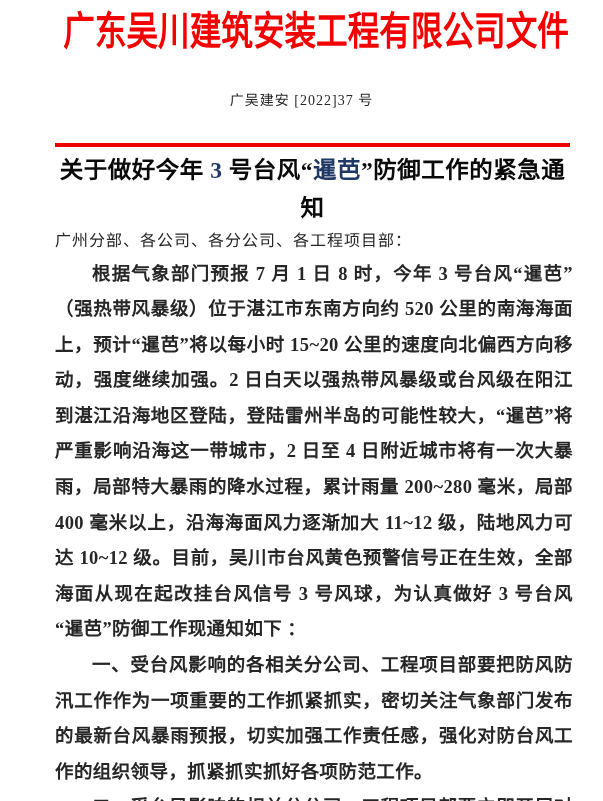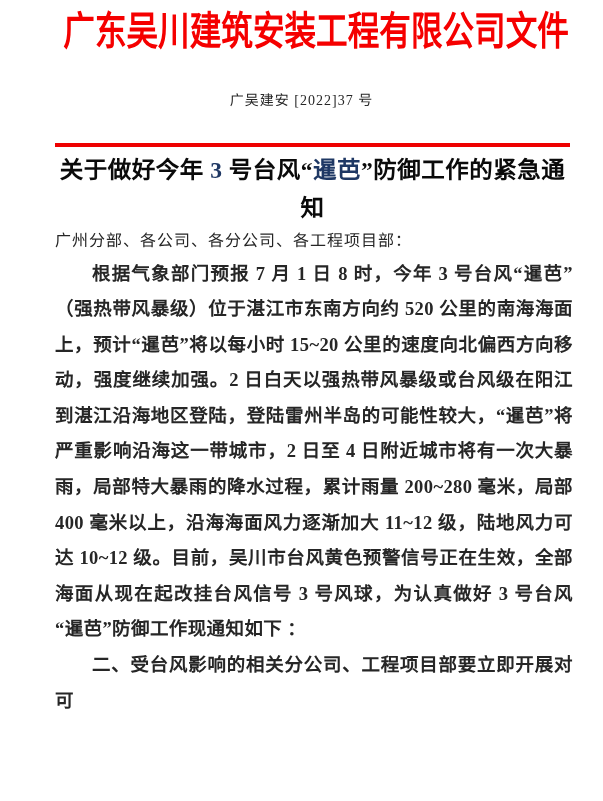--- a/index.html
+++ b/index.html
@@ -92,16 +92,17 @@
 
   <div class="red-rule"></div>
 
   <h1 class="title"><span>关于做好今年 </span><span class="hl">3</span><span> 号台风“</span><span class="hl">暹芭</span><span>”防御工作的紧急通知</span></h1>
 
   <div class="content">
     <div class="salutation">广州分部、各公司、各分公司、各工程项目部：</div>
 
     <div class="doc-body">
         <p>根据气象部门预报 7 月 1 日 8 时，今年 3 号台风“暹芭”（强热带风暴级）位于湛江市东南方向约 520 公里的南海海面上，预计“暹芭”将以每小时 15~20 公里的速度向北偏西方向移动，强度继续加强。2 日白天以强热带风暴级或台风级在阳江到湛江沿海地区登陆，登陆雷州半岛的可能性较大，“暹芭”将严重影响沿海这一带城市，2 日至 4 日附近城市将有一次大暴雨，局部特大暴雨的降水过程，累计雨量 200~280 毫米，局部 400 毫米以上，沿海海面风力逐渐加大 11~12 级，陆地风力可达 10~12 级。目前，吴川市台风黄色预警信号正在生效，全部海面从现在起改挂台风信号 3 号风球，为认真做好 3 号台风“暹芭”防御工作现通知如下 ：</p>
+        <p>一、受台风影响的各相关分公司、工程项目部要把防风防汛工作作为一项重要的工作抓紧抓实，密切关注气象部门发布的最新台风暴雨预报，切实加强工作责任感，强化对防台风工作的组织领导，抓紧抓实抓好各项防范工作。</p>
         <p>二、受台风影响的相关分公司、工程项目部要立即开展对可</p>
       </div>
   </div>
 </div>
 
 </body></html>

